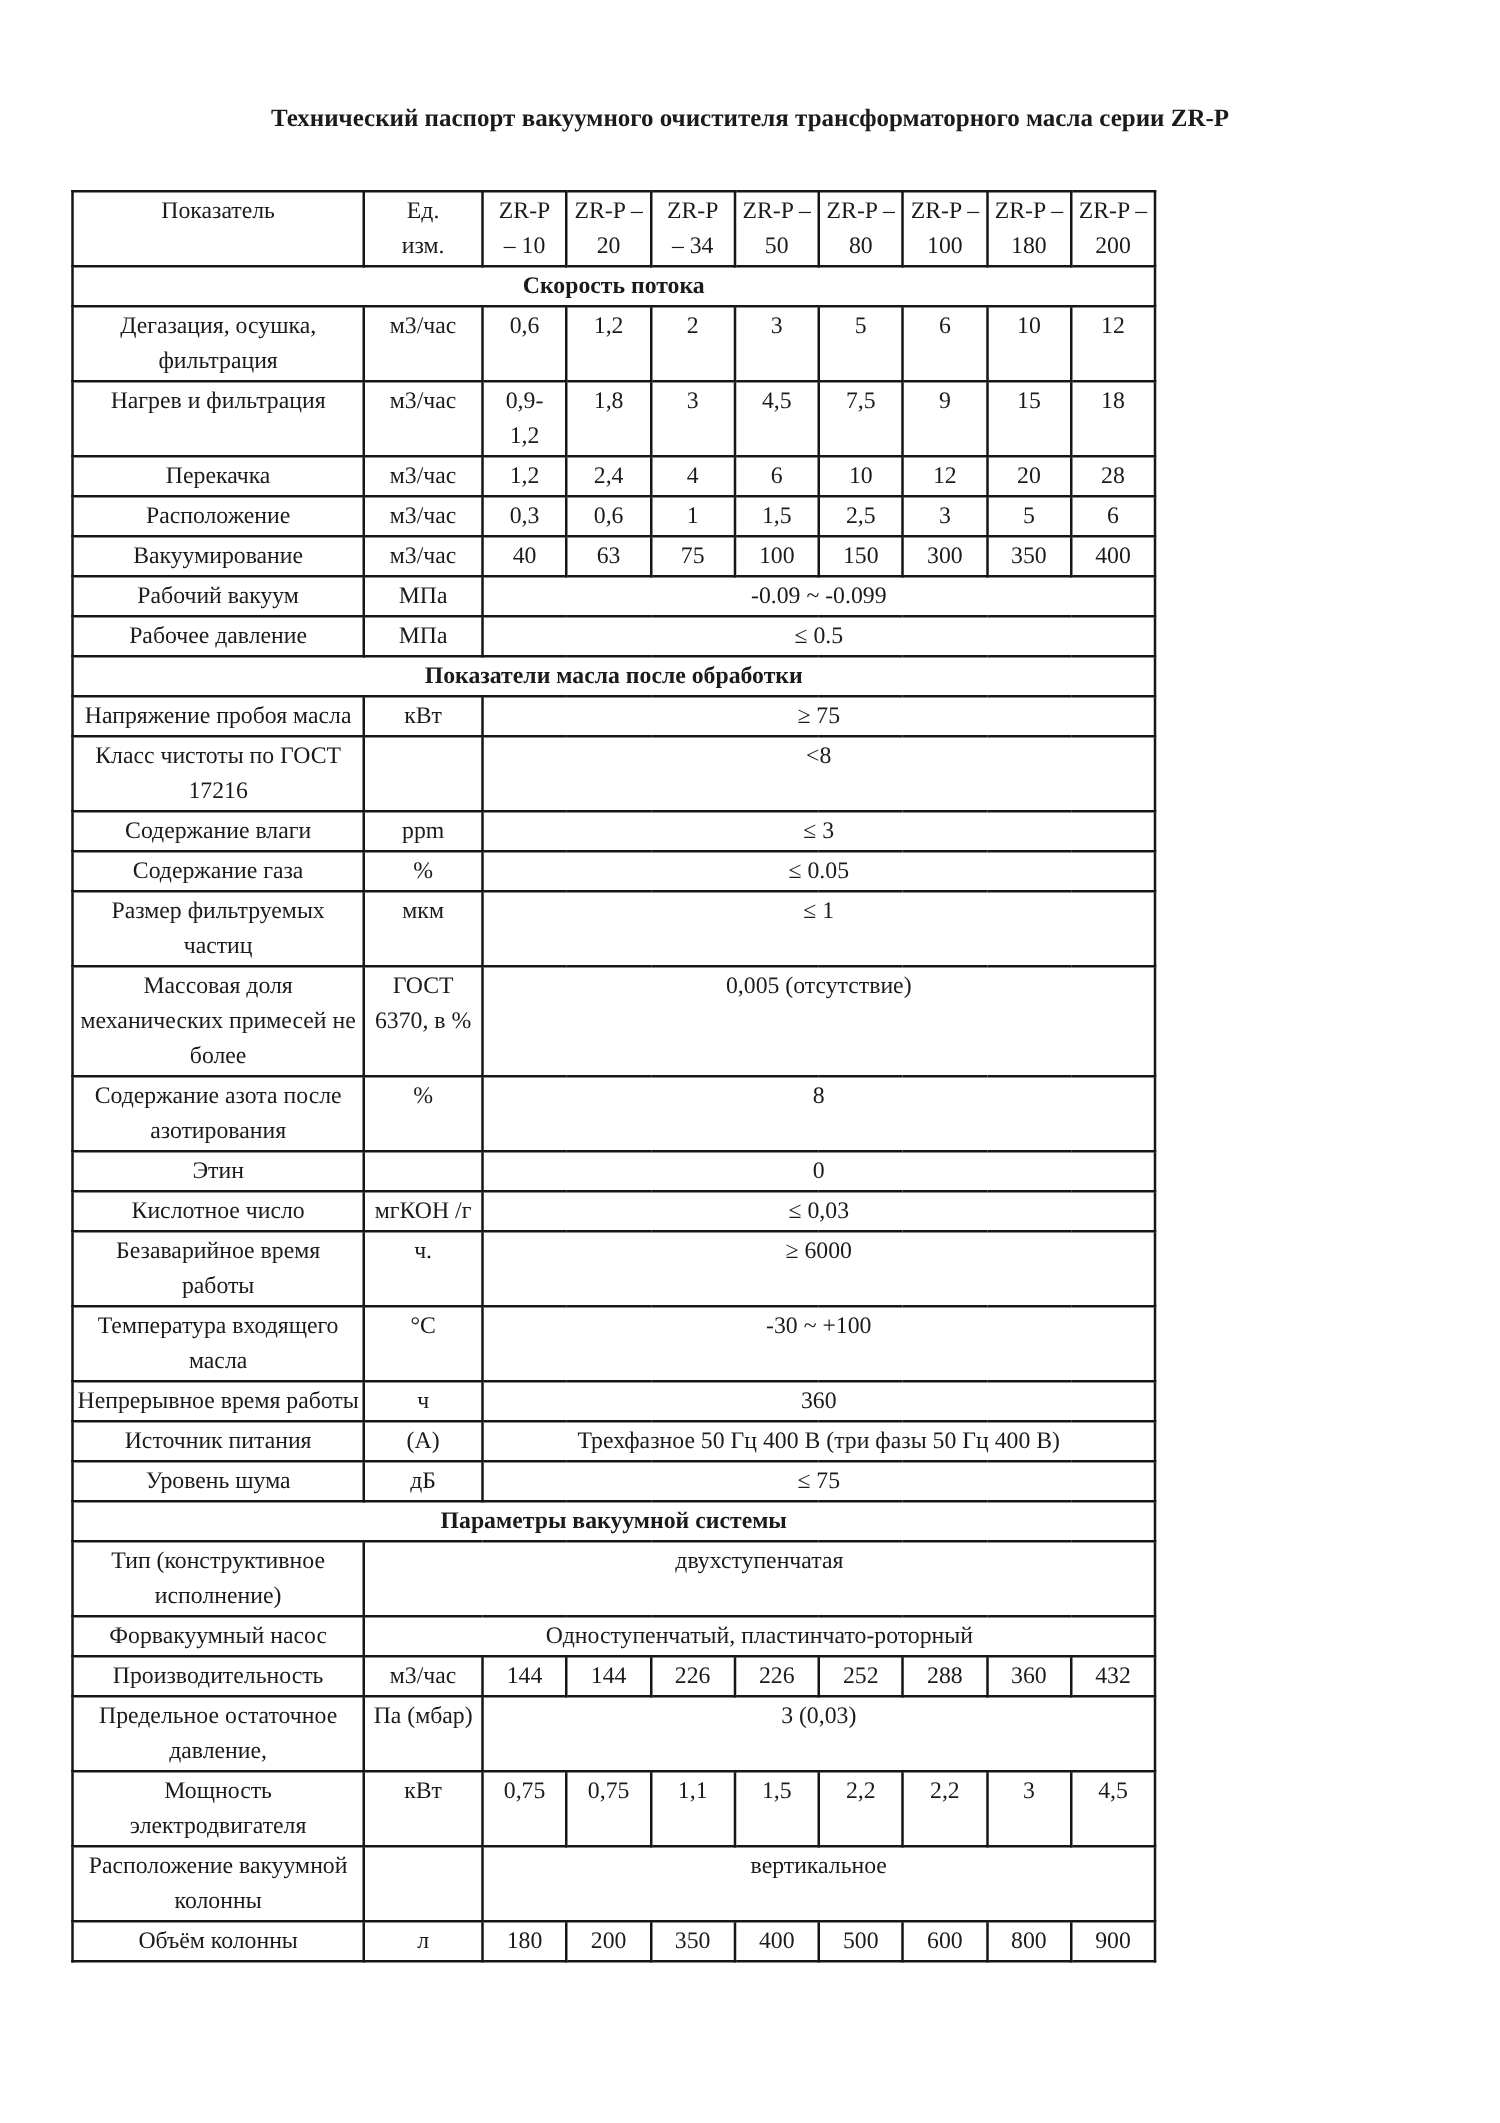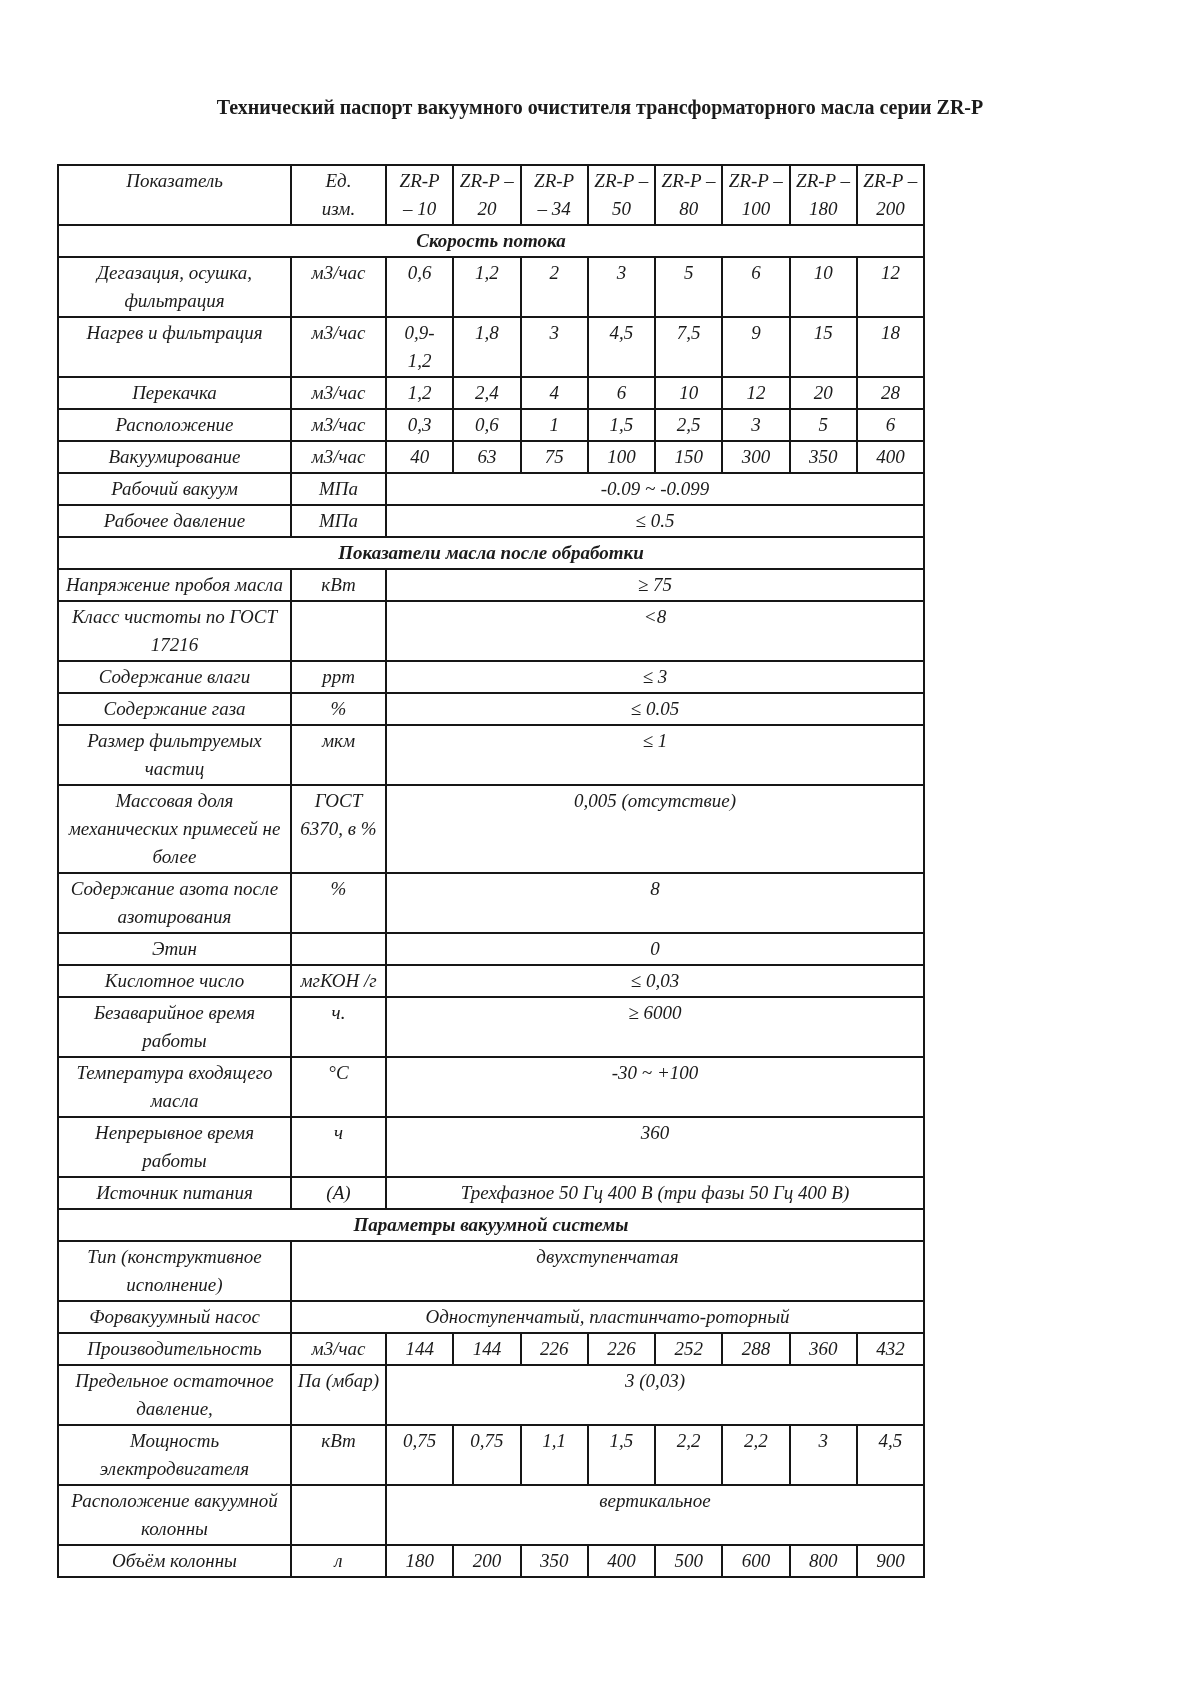--- a/index.html
+++ b/index.html
@@ -2,26 +2,26 @@
 <html><head>
 <meta charset="utf-8">
 <style>
   html,body{margin:0;padding:0;background:#ffffff;}
   .page{
     width:1200px;height:1698px;background:#ffffff;
     font-family:"Liberation Serif","DejaVu Serif",serif;
     color:#1b1b1b;overflow:hidden;
   }
   .title{
-    margin:12px;padding:82px 40px 0 40px;
+    margin:0;padding:82px 40px 0 40px;
     font-size:20px;font-weight:bold;text-align:center;line-height:26px;
   }
   table.spec{
     border-collapse:collapse;table-layout:fixed;
-    width:868px;margin:44px 0 0 57px;font-style:italic;
+    width:868px;margin:44px 0 0 57px;
   }
   table.spec th, table.spec td{
     border:2px solid #161616;
     vertical-align:top;text-align:center;
     font-size:19px;line-height:28px;
     padding:1px 3px;font-weight:normal;
     overflow:hidden;
   }
   table.spec th{white-space:pre-line;}
   td.val{white-space:pre-line;}
@@ -206,20 +206,25 @@
         <tr>
           <td>Непрерывное время работы</td>
           <td>ч</td>
           <td class="val" colspan="8">360</td>
         </tr>
         <tr>
           <td>Источник питания</td>
           <td>(А)</td>
           <td class="val" colspan="8">Трехфазное 50 Гц 400 В (три фазы 50 Гц 400 В)</td>
         </tr>
+        <tr>
+          <td>Уровень шума</td>
+          <td>дБ</td>
+          <td class="val" colspan="8">≤ 75</td>
+        </tr>
         <tr class="section">
           <td colspan="10">Параметры вакуумной системы</td>
         </tr>
         <tr>
           <td>Тип (конструктивное исполнение)</td>
           <td class="val" colspan="9">двухступенчатая</td>
         </tr>
         <tr>
           <td class="name-bold">Форвакуумный насос</td>
           <td class="val" colspan="9">Одноступенчатый, пластинчато-роторный</td>

